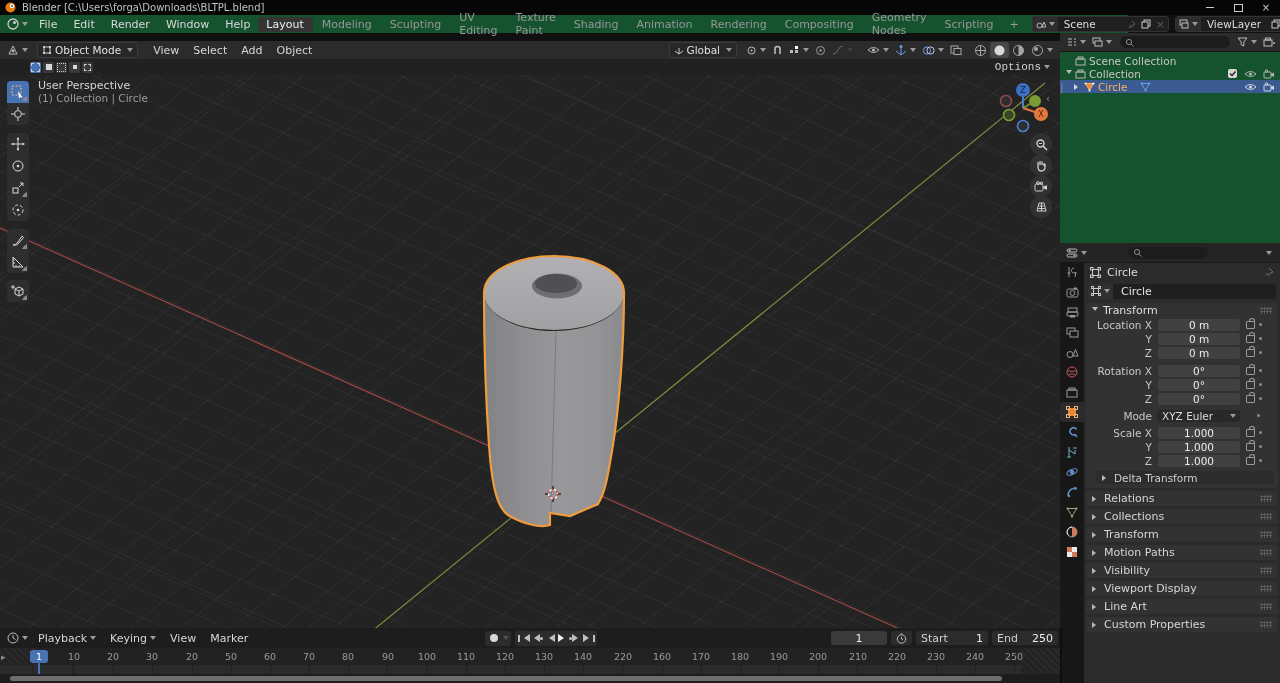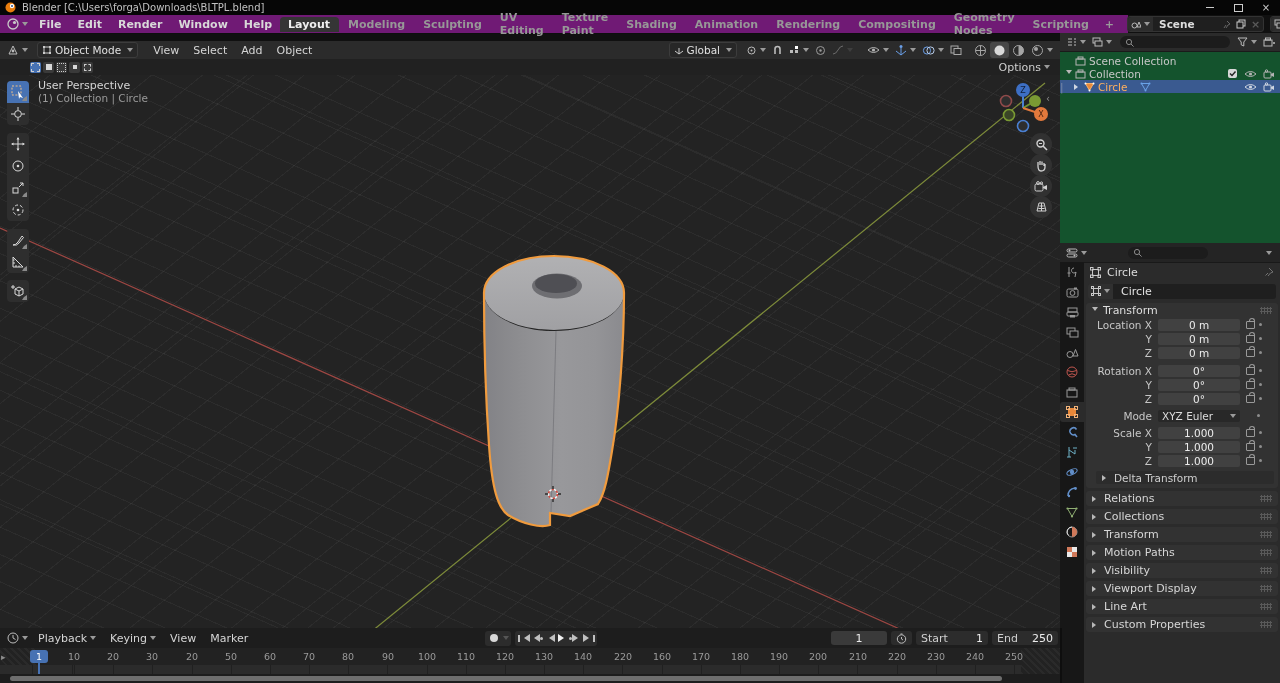--- a/index.html
+++ b/index.html
@@ -13,36 +13,36 @@
   .cv.dim{border-top-color:#555;}
   .tri-r{width:0;height:0;border:3px solid transparent;border-left:4px solid #b8b8b8;display:inline-block;}
   .tri-d{width:0;height:0;border:3px solid transparent;border-top:4px solid #b8b8b8;display:inline-block;}
   
   #titlebar{left:0;top:0;width:1280px;height:15px;background:#060606;color:#c2c2c2;}
   #titlebar .t{font-size:10px;margin-left:6px;}
   .winbtn{width:28px;height:15px;display:flex;align-items:center;justify-content:center;color:#cccccc;font-size:10px;}
   .minbar{width:8px;height:1px;background:#ccc;display:block;}
   .restbox{width:7px;height:6px;border:1px solid #ccc;display:block;position:relative;}
   
-  #topbar{left:0;top:15px;width:1128px;height:18px;background:#701a75;border-bottom:1px solid #0e0e0e;font-weight:bold;}
+  #topbar{left:0;top:15px;width:1128px;height:18px;background:#14532d;border-bottom:1px solid #0e0e0e;}
   .menu{padding:0 8px;color:#d8d8d8;font-size:11px;}
   .tab{padding:1px 9px;color:#979797;font-size:11px;border-radius:4px 4px 0 0;}
   .tab.active{background:#353535;color:#efefef;padding-left:8px;}
   .tab-add{color:#9a9a9a;padding:0 7px;}
   .selector{height:14px;background:#1f1f1f;border:1px solid #333;border-radius:3px;display:flex;align-items:center;margin-left:6px;}
   .selector .icobtn{background:#2d2d2d;height:100%;display:flex;align-items:center;padding:0 3px;border-radius:3px 0 0 3px;}
   .selector .val{padding:0 6px;color:#ddd;min-width:56px;font-size:10.5px;}
   
   #viewport{left:0;top:33px;width:1060px;height:595px;background:#232323;border-right:2px solid #0e0e0e;margin-top:8px;}
   #vp-header{left:0;top:0;width:1060px;height:18px;background:#2b2b2b;border-bottom:1px solid #1a1a1a;}
   .pill{height:14px;background:#272727;border:1px solid #3c3c3c;border-radius:3px;display:flex;align-items:center;padding:0 4px;margin-left:6px;}
   .pill .lbl{color:#e0e0e0;font-size:10.5px;margin:0 3px;}
   .hmenu{color:#d5d5d5;padding:0 7px;font-size:11px;}
   .hbtn{display:flex;align-items:center;padding:0 3px;height:16px;}
-  #vp-tools{left:0;top:18px;width:1060px;height:16px;background:#212121;border-bottom:1px solid #737373;}
+  #vp-tools{left:0;top:18px;width:1060px;height:16px;background:#212121;border-bottom:1px solid #737373;font-family:Liberation Mono, monospace;}
   .selmode{width:11px;height:11px;border-radius:2px;margin-right:2px;background:#3a3a3a;display:flex;align-items:center;justify-content:center;}
   .selmode.active{background:#4772b3;}
   .selmode .inner{width:7px;height:7px;border:1px dashed #cfcfcf;}
   .selmode .solid{width:6px;height:6px;background:#d8d8d8;}
   #vp-canvas{left:0;top:34px;width:1060px;height:561px;background-color:#232323;overflow:hidden;
     background-image:
       repeating-linear-gradient(24deg, transparent 0 24px, rgba(255,255,255,0.045) 24px 25px),
       repeating-linear-gradient(141deg, transparent 0 31px, rgba(255,255,255,0.045) 31px 32px),
       repeating-linear-gradient(24deg, transparent 0 120px, rgba(255,255,255,0.04) 120px 121px),
       repeating-linear-gradient(141deg, transparent 0 155px, rgba(255,255,255,0.04) 155px 156px);}

